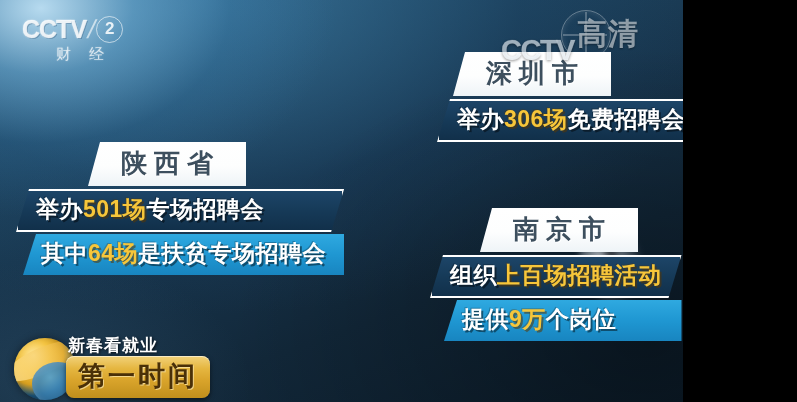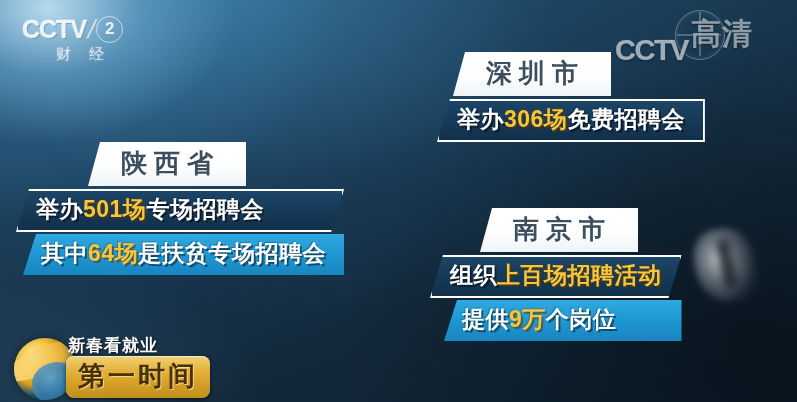--- a/index.html
+++ b/index.html
@@ -2,21 +2,21 @@
 <html><head>
 <meta charset="utf-8">
 <style>
   html, body {
     margin: 0;
     padding: 0;
     background: #000;
   }
   #screen {
     position: relative;
-    width: 797px;
+    width: 683px;
     height: 402px;
     overflow: hidden;
     font-family: "Liberation Sans", "DejaVu Sans", sans-serif;
     background:
       radial-gradient(ellipse 420px 300px at 6% 2%, rgba(190,225,245,0.95) 0%, rgba(120,185,225,0.55) 22%, rgba(60,130,180,0.22) 45%, rgba(0,0,0,0) 70%),
       radial-gradient(ellipse 700px 420px at 30% 0%, rgba(70,140,185,0.55) 0%, rgba(30,75,115,0.25) 45%, rgba(0,0,0,0) 75%),
       linear-gradient(160deg, #2b5876 0%, #1f4661 22%, #17334a 48%, #12283a 70%, #0d1f2e 100%);
   }
   
   #screen::after {

